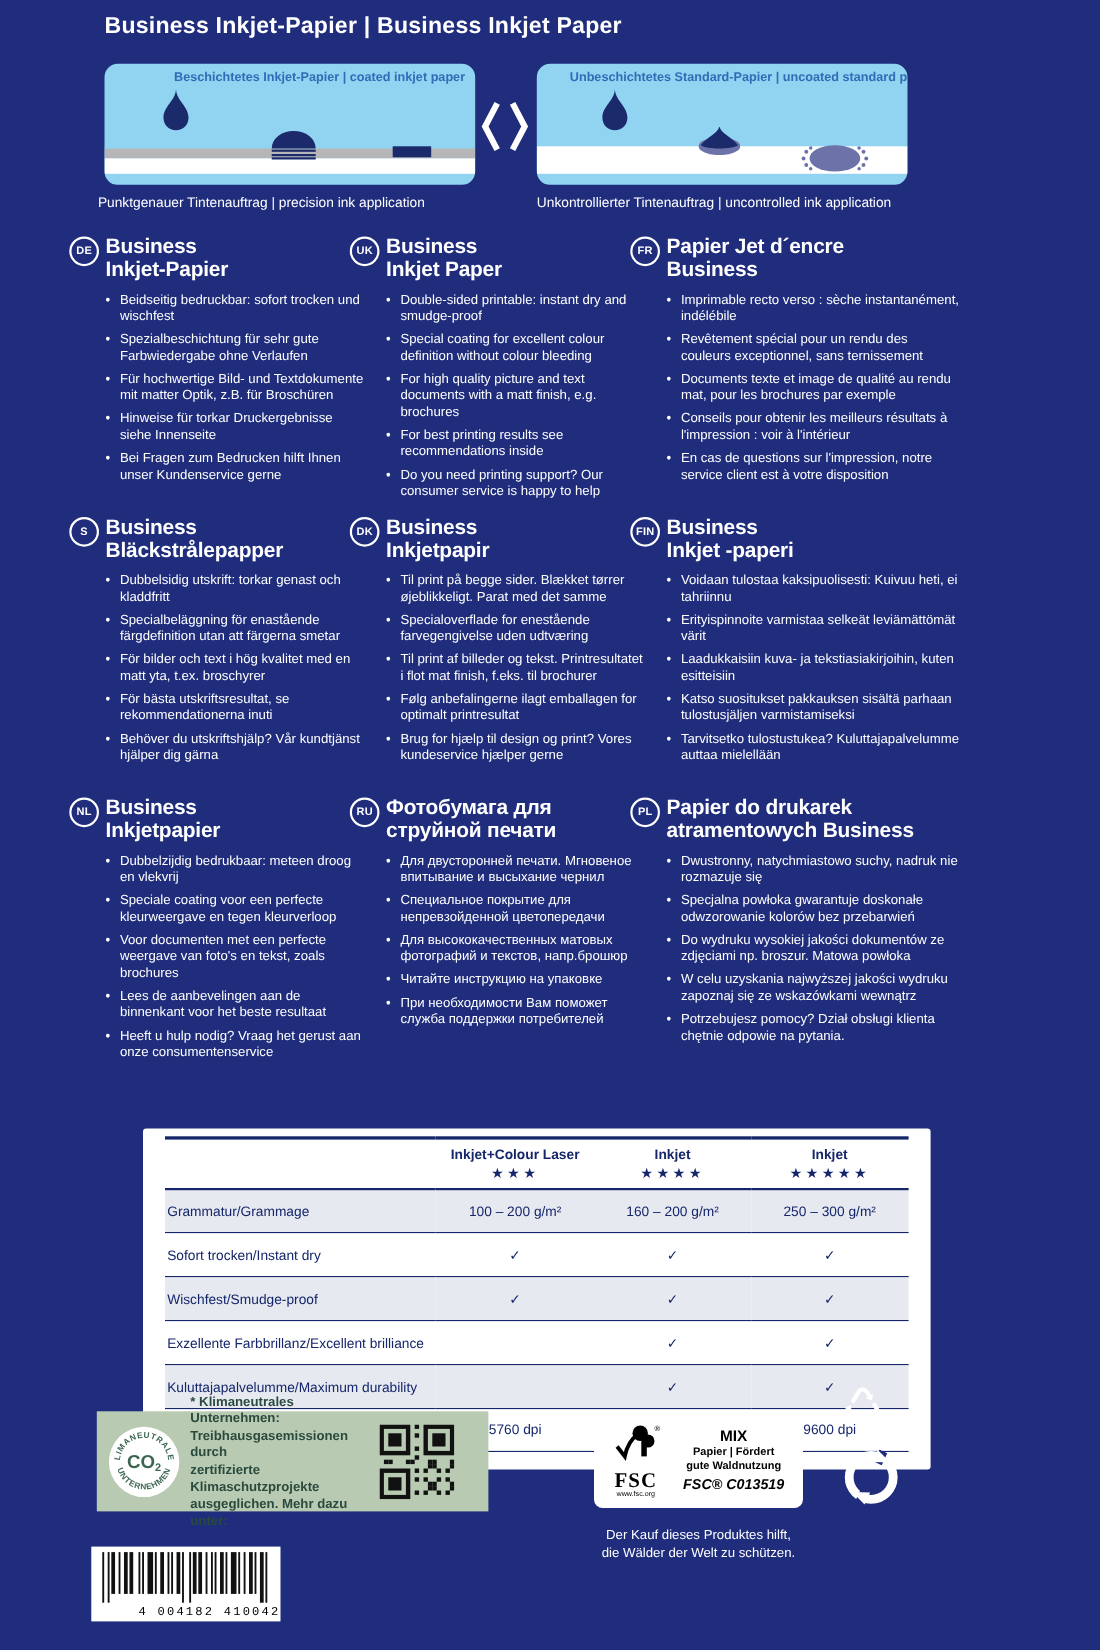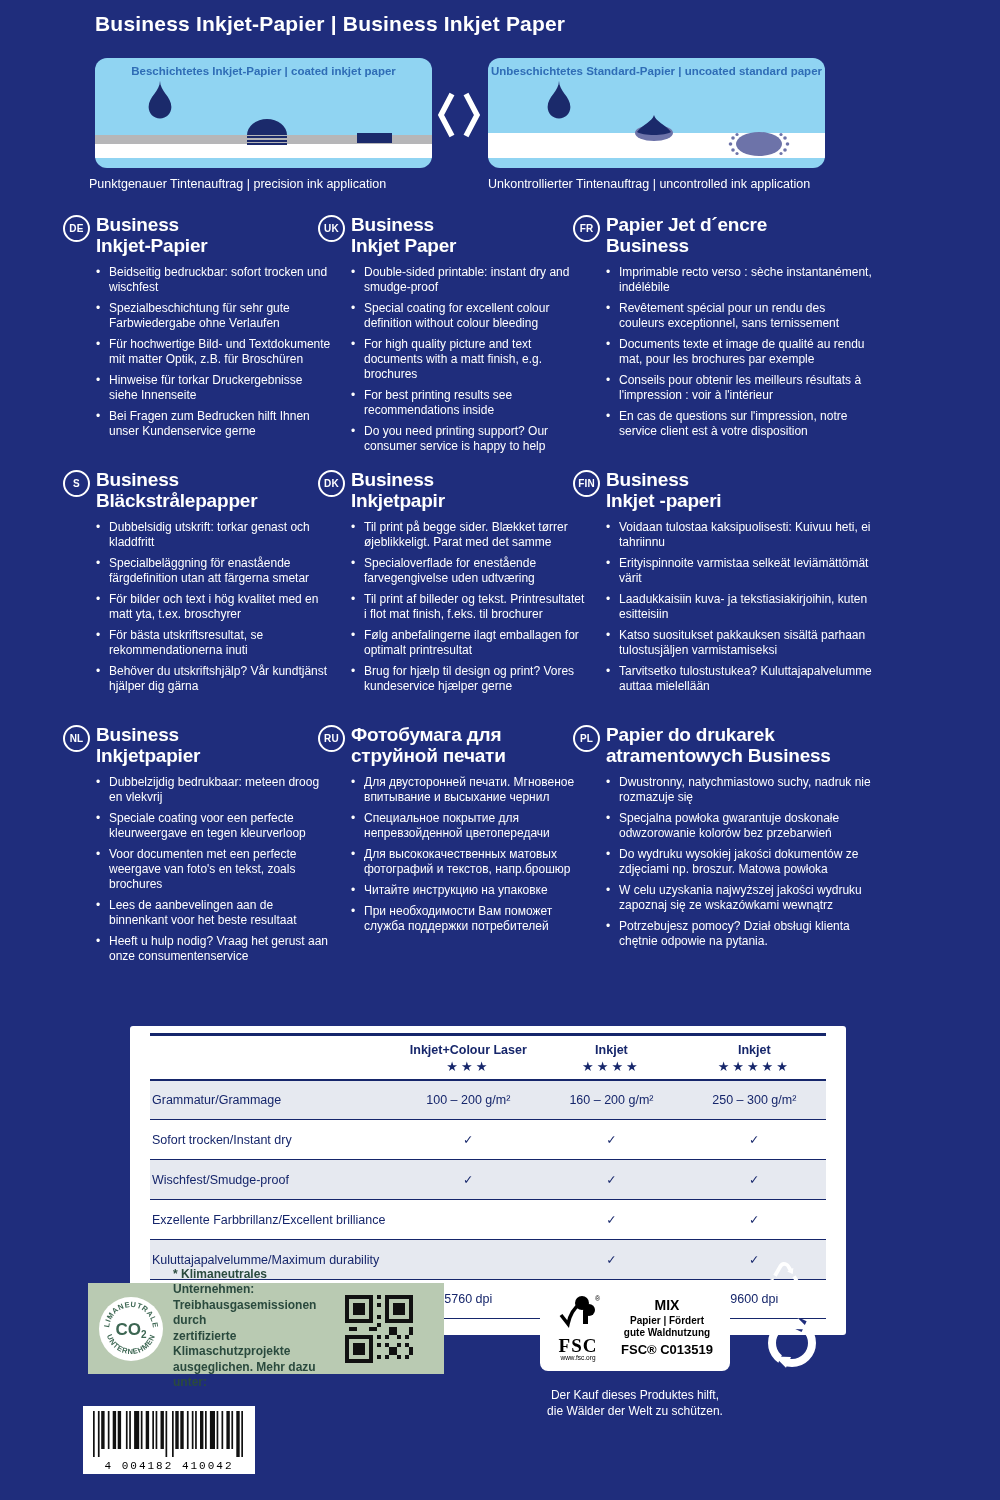--- a/index.html
+++ b/index.html
@@ -6,21 +6,21 @@
   .canvas{
     position:relative;width:1000px;height:1500px;margin:0 auto;
     background:#1f2d7c;overflow:hidden;
     font-family:"Liberation Sans","DejaVu Sans",sans-serif;color:#fff;
   }
   
   .page-title{position:absolute;left:95px;top:12px;font-size:21px;font-weight:bold;letter-spacing:.2px;}
   
   .panel{position:absolute;top:58px;width:337px;height:110px;background:#90d4f2;border-radius:12px;overflow:hidden;}
   .panel.left{left:95px}.panel.right{left:488px}
-  .panel-label{position:absolute;top:7px;left:0;width:100%;text-align:center;font-size:11.5px;font-weight:bold;color:#2f6db6;}
+  .panel-label{position:absolute;top:7px;left:0;width:100%;text-align:center;font-size:11.5px;font-weight:bold;color:#2f6db6;padding-left:27px;}
   .band{position:absolute;left:0;right:0;}
   .band.gray{top:77px;height:9px;background:#b6b6b8;}
   .band.white-l{top:86px;height:14px;background:#ffffff;}
   .band.white-r{top:75px;height:25px;background:#ffffff;}
   .drop-svg{position:absolute;}
   .dome{position:absolute;left:152px;top:61px;width:40px;height:16px;background:#1b2a6b;border-radius:40px 40px 0 0 / 32px 32px 0 0;}
   .dome-line{position:absolute;left:152px;width:40px;height:2px;background:#1b2a6b;}
   .ink-rect{position:absolute;left:262px;top:75px;width:35px;height:10px;background:#1b2a6b;}
   .compare-arrows{position:absolute;left:437px;top:92px;}
   .panel-caption{position:absolute;top:177px;font-size:12.5px;color:#fff;}
@@ -55,27 +55,27 @@
     display:flex;align-items:center;padding:0 10px;box-sizing:border-box;color:#2a4a3e;}
   .climate-text{width:172px;margin-left:9px;font-size:12px;line-height:15.5px;font-weight:bold;}
   .fsc-box{position:absolute;left:540px;top:1283px;width:190px;height:88px;background:#fff;border-radius:8px;
     color:#000;display:flex;align-items:center;box-sizing:border-box;padding:4px 6px;}
   .fsc-left{width:64px;text-align:center;}
   .fsc-name{font-family:"Liberation Serif","DejaVu Serif",serif;font-size:19px;font-weight:bold;line-height:17px;letter-spacing:1px;}
   .fsc-url{font-size:6.5px;}
   .fsc-right{flex:1;text-align:center;}
   .fsc-grade{font-size:14px;font-weight:bold;margin-bottom:2px;}
   .fsc-desc{font-size:10px;line-height:12px;font-weight:bold;}
-  .fsc-license{font-size:13px;font-weight:bold;margin-top:3px;}
+  .fsc-license{font-size:13px;font-weight:bold;margin-top:3px;font-style:italic;}
   .fsc-caption{position:absolute;left:520px;top:1387px;width:230px;text-align:center;font-size:12px;line-height:16px;color:#fff;}
   .moebius{position:absolute;left:763px;top:1256px;font-family:"DejaVu Sans",sans-serif;font-size:48px;line-height:48px;color:#fff;}
   .green-dot{position:absolute;left:767px;top:1318px;}
   .barcode-box{position:absolute;left:83px;top:1406px;width:172px;height:68px;background:#fff;}
   .barcode-box svg{position:absolute;left:6px;top:3px;}
-  .barcode-digits{position:absolute;left:0;bottom:2px;width:100%;text-align:center;
+  .barcode-digits{position:absolute;left:0;bottom:2px;width:100%;text-align:right;
     font-family:"Liberation Mono","DejaVu Sans Mono",monospace;font-size:11px;letter-spacing:2px;color:#000;}
 </style>
 </head>
 <body>
 
 <div class="canvas">
 
   <div class="page-title">Business Inkjet-Papier | Business Inkjet Paper</div>
 
   <div class="panel left">

